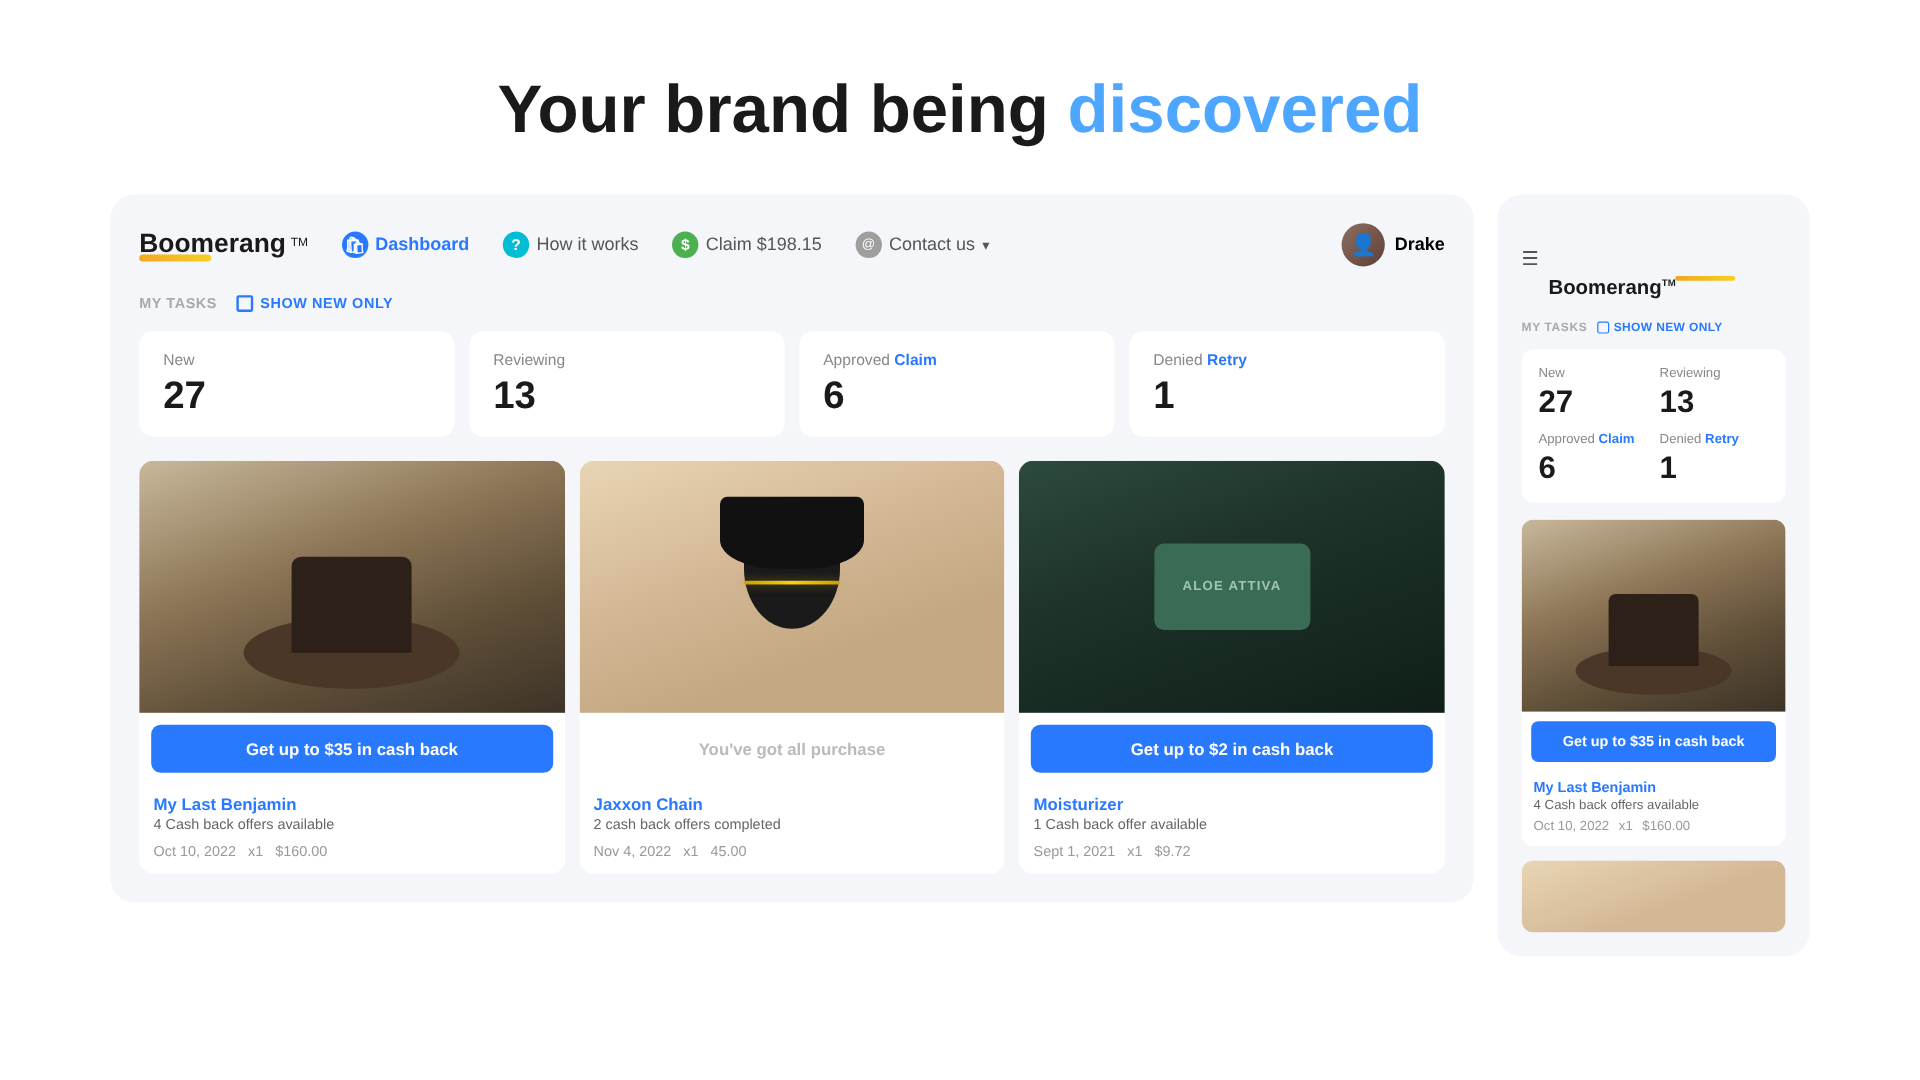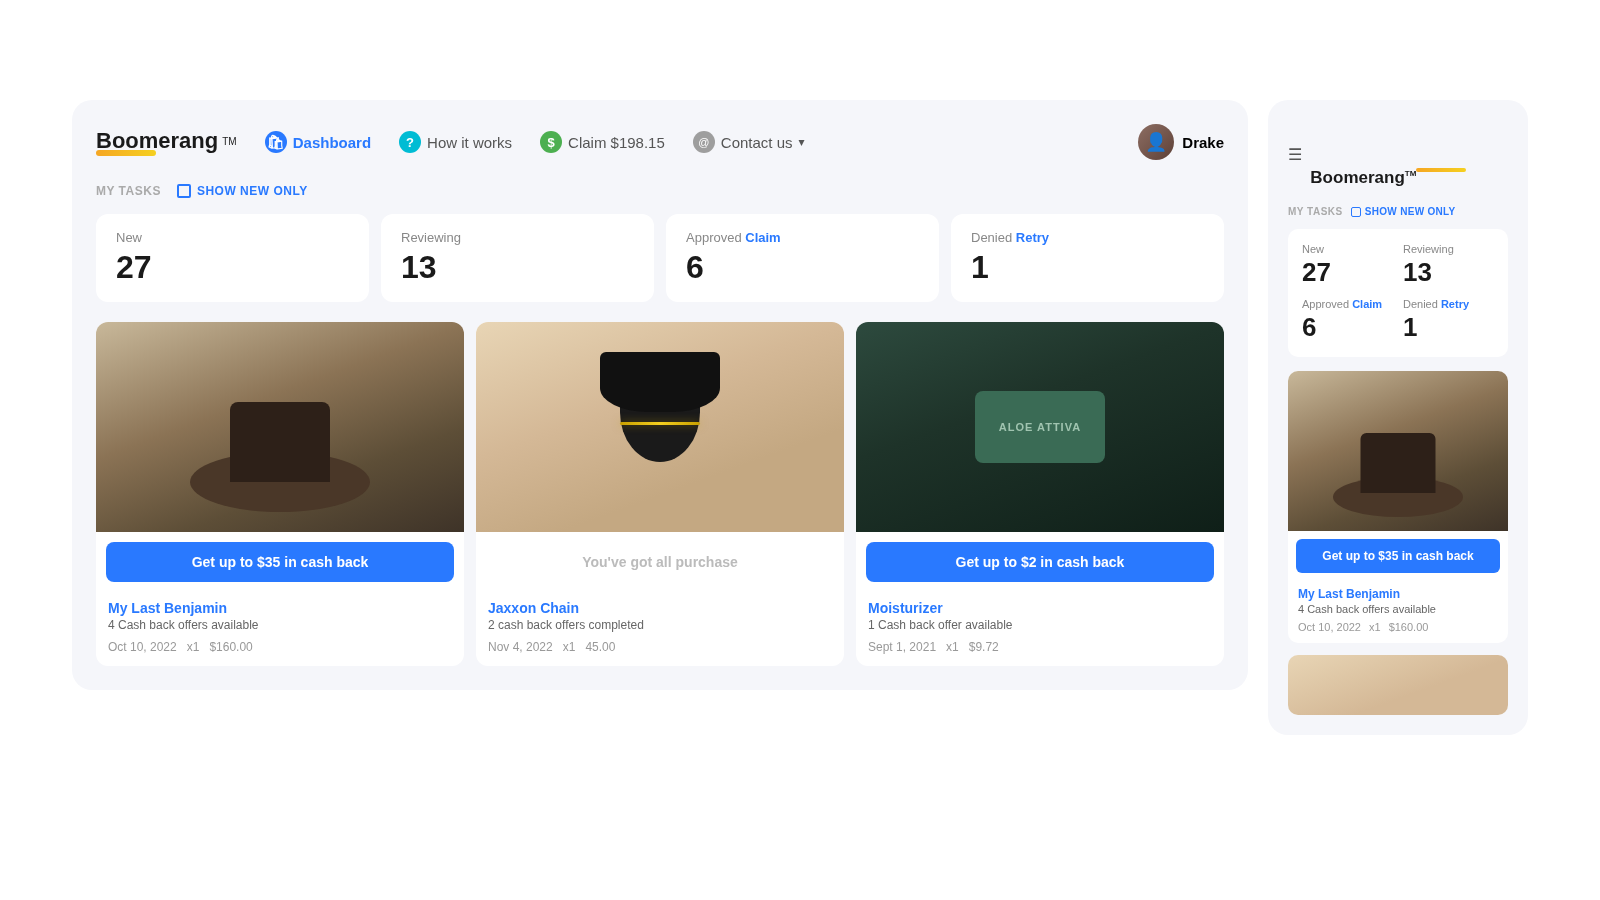--- a/index.html
+++ b/index.html
@@ -28,21 +28,21 @@
     .hero-subtitle {
       font-size: 22px;
       color: #999;
       margin-top: 12px;
     }
 
     
     .main-layout {
       display: flex;
       gap: 20px;
-      padding: 0 72px;
+      padding: 0 92px;
       align-items: flex-start;
     }
 
     
     .dashboard-card {
       flex: 1;
       background: #f5f6fa;
       border-radius: 20px;
       padding: 24px;
       min-height: 580px;
@@ -512,20 +512,23 @@
     
     .dropdown-arrow {
       font-size: 12px;
       color: #555;
     }
   </style>
 </head>
 <body>
 
 <div class="hero">
+  <h1 class="hero-title">
+    <span>Your brand being </span><span class="highlight">discovered</span>
+  </h1>
 </div>
 
 <div class="main-layout">
 
   <div class="dashboard-card">
 
     <div class="card-nav">
       <div class="logo-wrap">
         <div class="brand-logo">
           <span class="brand-text">Boomerang</span>

